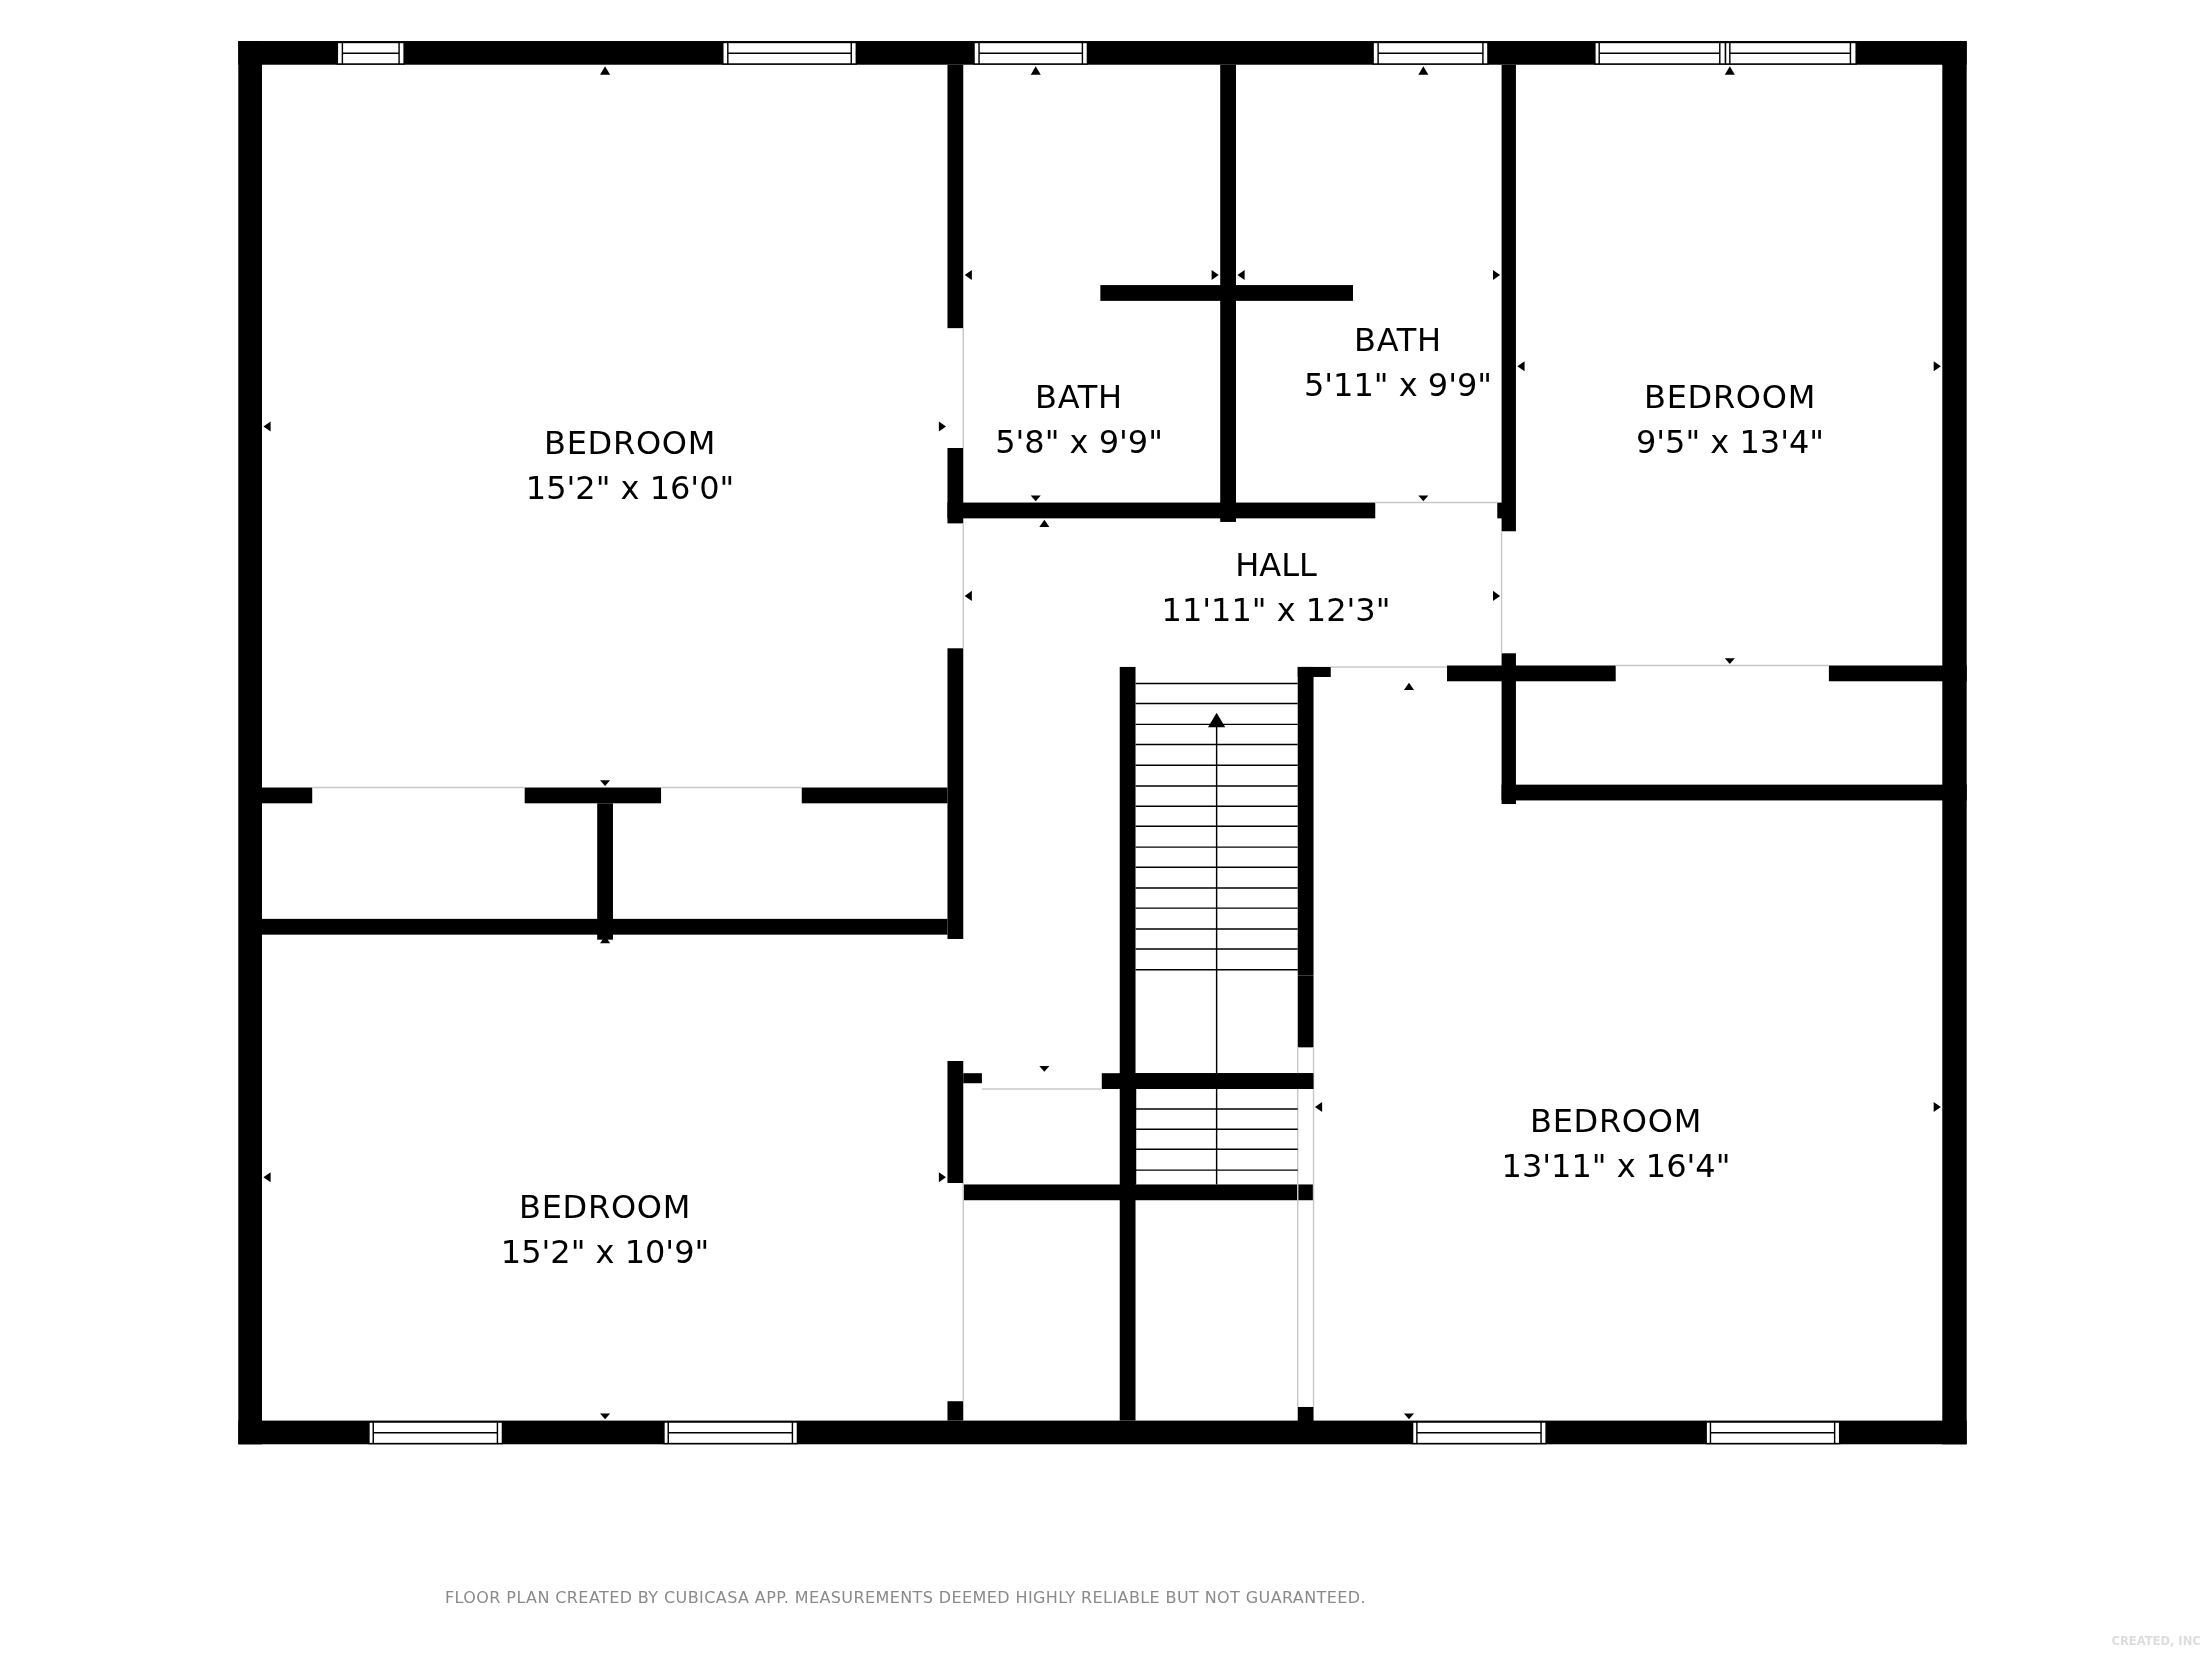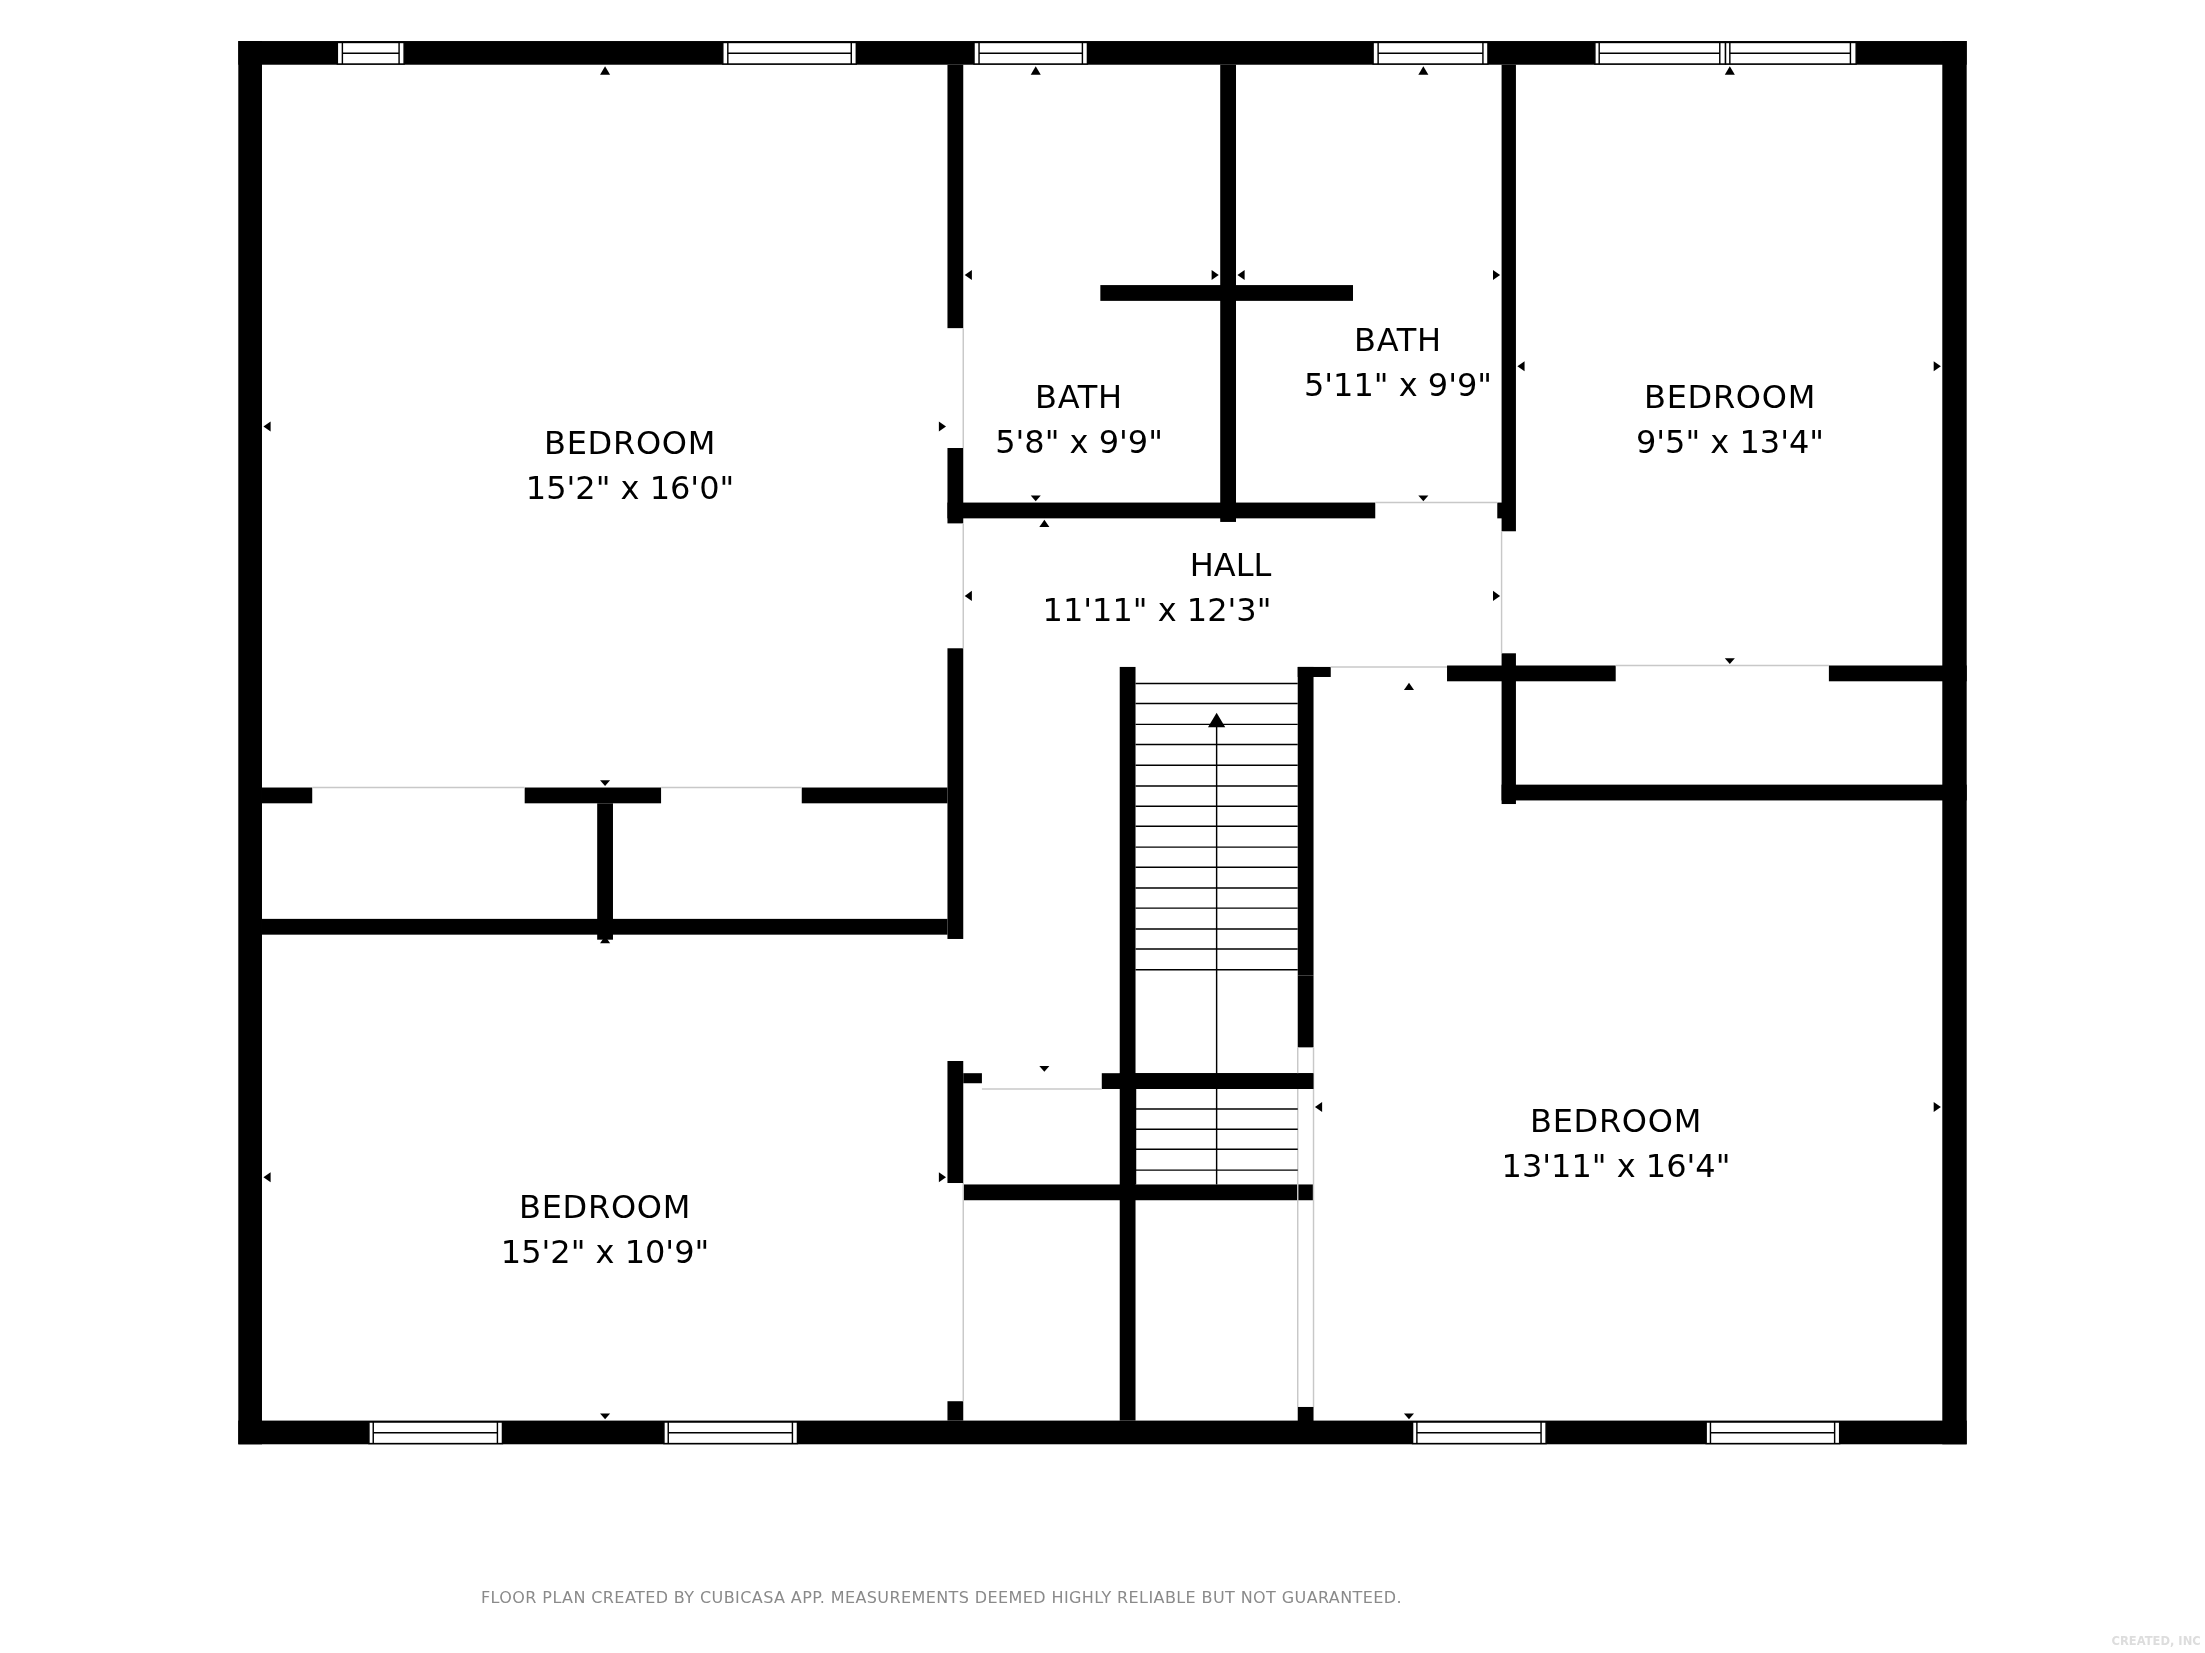--- a/index.html
+++ b/index.html
@@ -5,21 +5,21 @@
   html, body { margin:0; padding:0; background:#ffffff; }
   body { width:2205px; height:1654px; position:relative; overflow:hidden;
          font-family:"DejaVu Sans", "Liberation Sans", sans-serif; }
   #plan { position:absolute; left:0; top:0; width:2205px; height:1654px; }
   .room-label { position:absolute; text-align:center; color:#000; transform:translateX(-50%);
                 font-family:"DejaVu Sans", sans-serif; white-space:nowrap; }
   .room-name { font-size:32px; line-height:45px; letter-spacing:0.7px;margin-top:25px; }
   .room-dim  { font-size:32px; line-height:45px; }
   .hall-name { font-size:32px; line-height:45px; }
   .footer { position:absolute; left:0; width:1811px; top:1588px; text-align:center;
-            font-size:16px; color:#8a8a8a; font-family:"DejaVu Sans", sans-serif; letter-spacing:0.4px;margin-left:36px; }
+            font-size:16px; color:#8a8a8a; font-family:"DejaVu Sans", sans-serif; letter-spacing:0.4px; }
   .watermark { position:absolute; right:4.3px; top:1634px; font-size:11.5px; color:#dddddd;
                font-family:"DejaVu Sans", sans-serif; font-weight:bold; }
 </style>
 </head>
 <body>
 
 <svg id="plan" viewBox="0 0 3072 2304" xmlns="http://www.w3.org/2000/svg">
 
   <g fill="#000">
     <rect x="332" y="57" width="2408" height="33"></rect>
@@ -218,21 +218,21 @@
   <div class="room-dim">5'8" x 9'9"</div>
 </div>
 <div class="room-label" style="left:1398px; top:293px;">
   <div class="room-name">BATH</div>
   <div class="room-dim">5'11" x 9'9"</div>
 </div>
 <div class="room-label" style="left:1730px; top:350px;">
   <div class="room-name">BEDROOM</div>
   <div class="room-dim">9'5" x 13'4"</div>
 </div>
-<div class="room-label" style="left:1157px; top:543px;text-align:right;">
+<div class="room-label" style="left:1276px; top:543px;">
   <div class="hall-name">HALL</div>
   <div class="room-dim">11'11" x 12'3"</div>
 </div>
 <div class="room-label" style="left:605px; top:1160px;">
   <div class="room-name">BEDROOM</div>
   <div class="room-dim">15'2" x 10'9"</div>
 </div>
 <div class="room-label" style="left:1616px; top:1074px;">
   <div class="room-name">BEDROOM</div>
   <div class="room-dim">13'11" x 16'4"</div>

